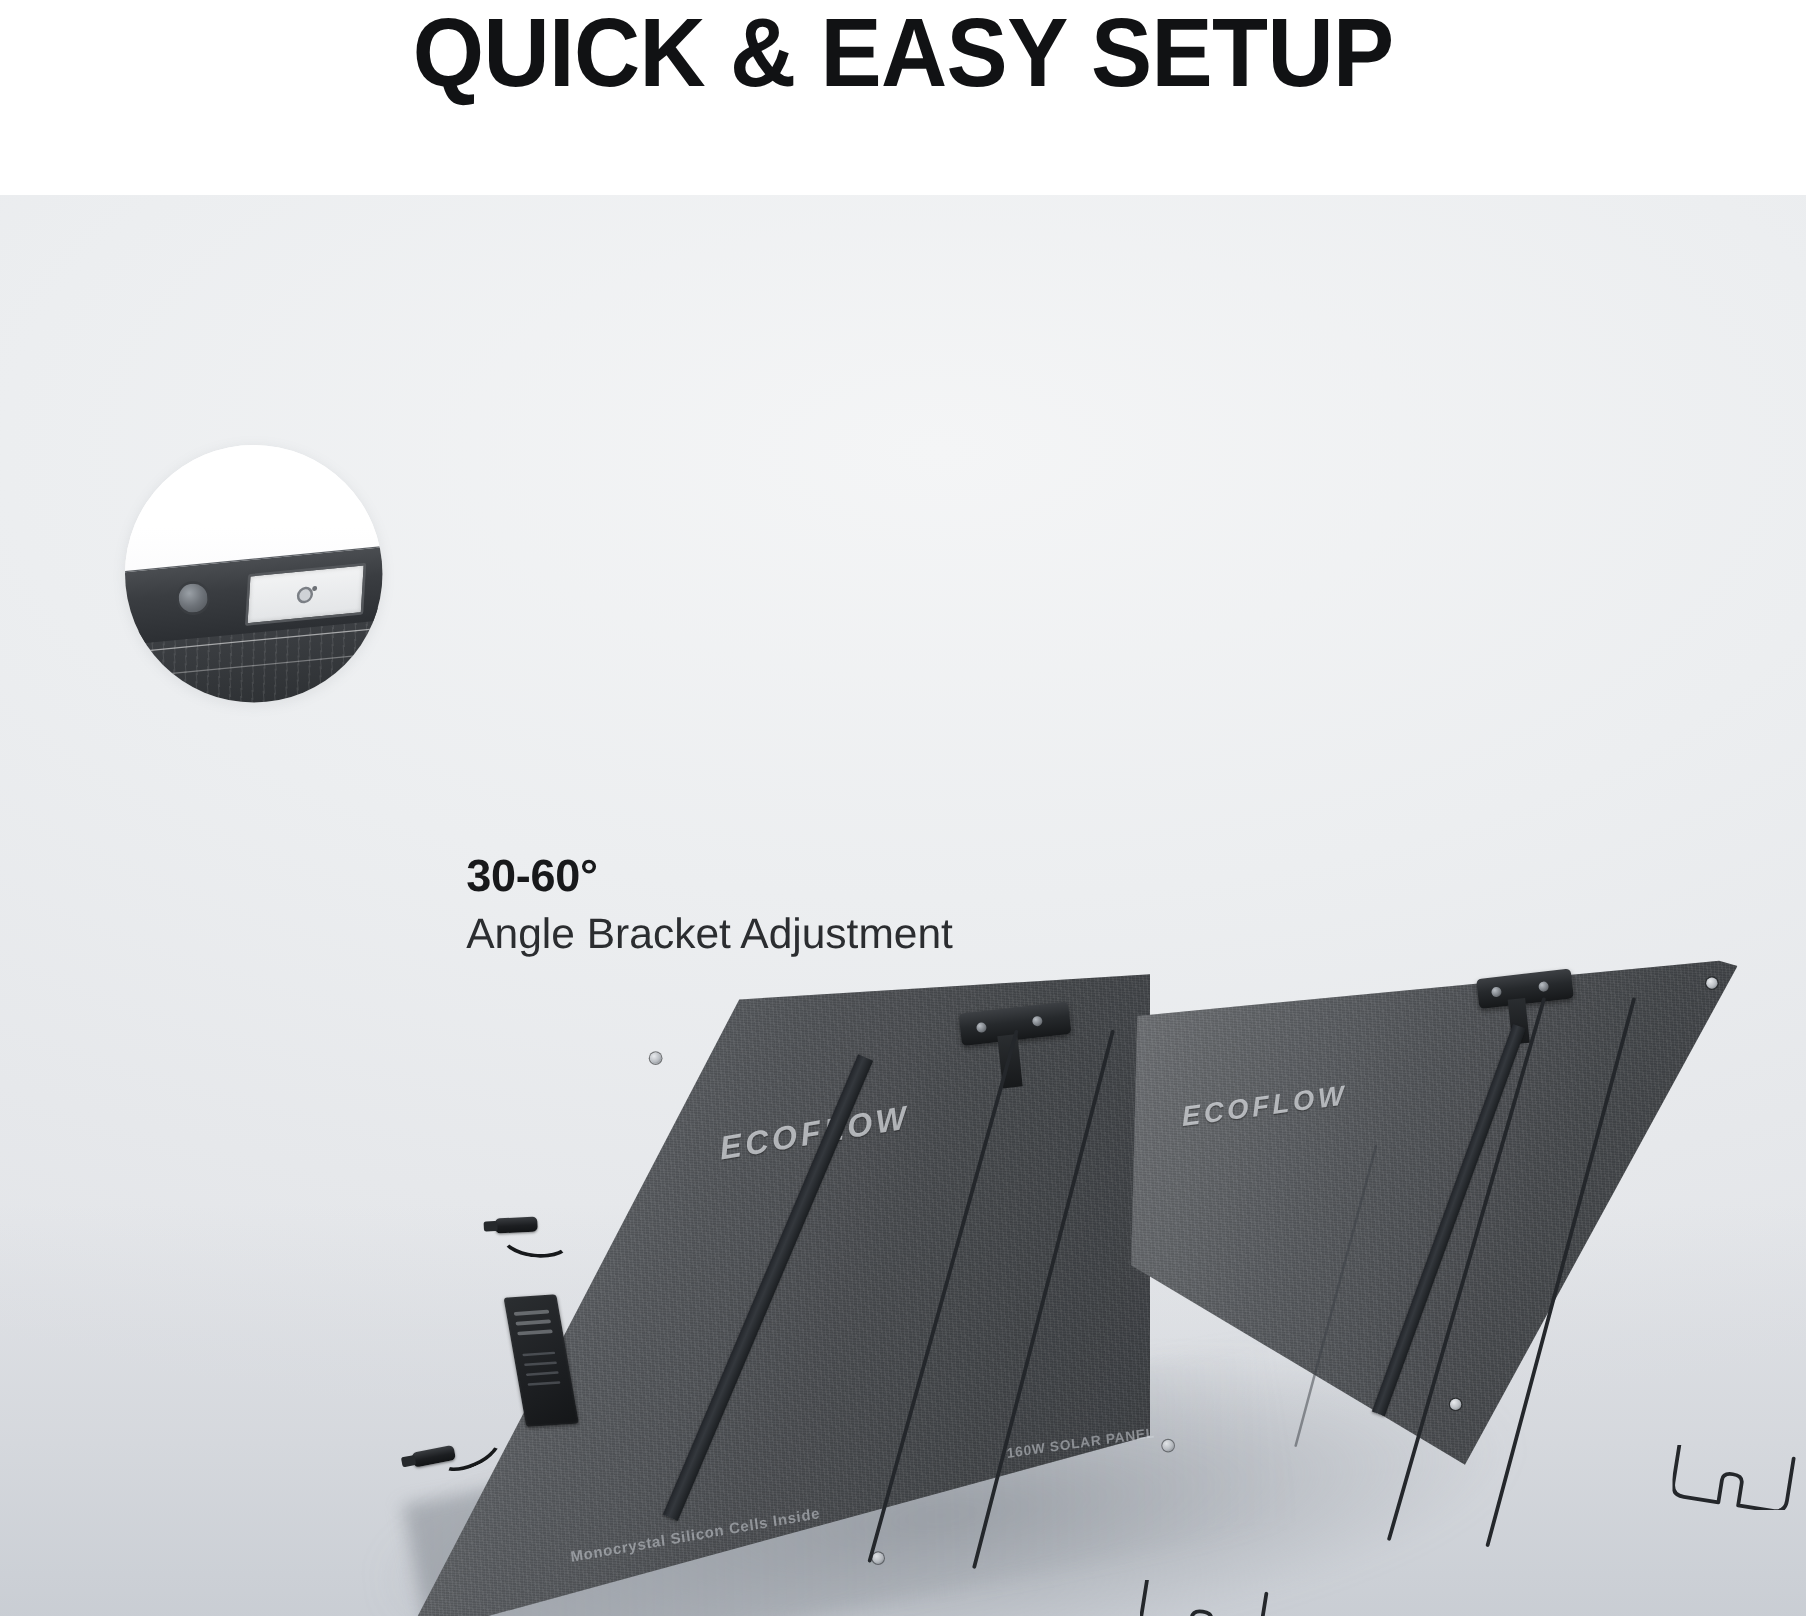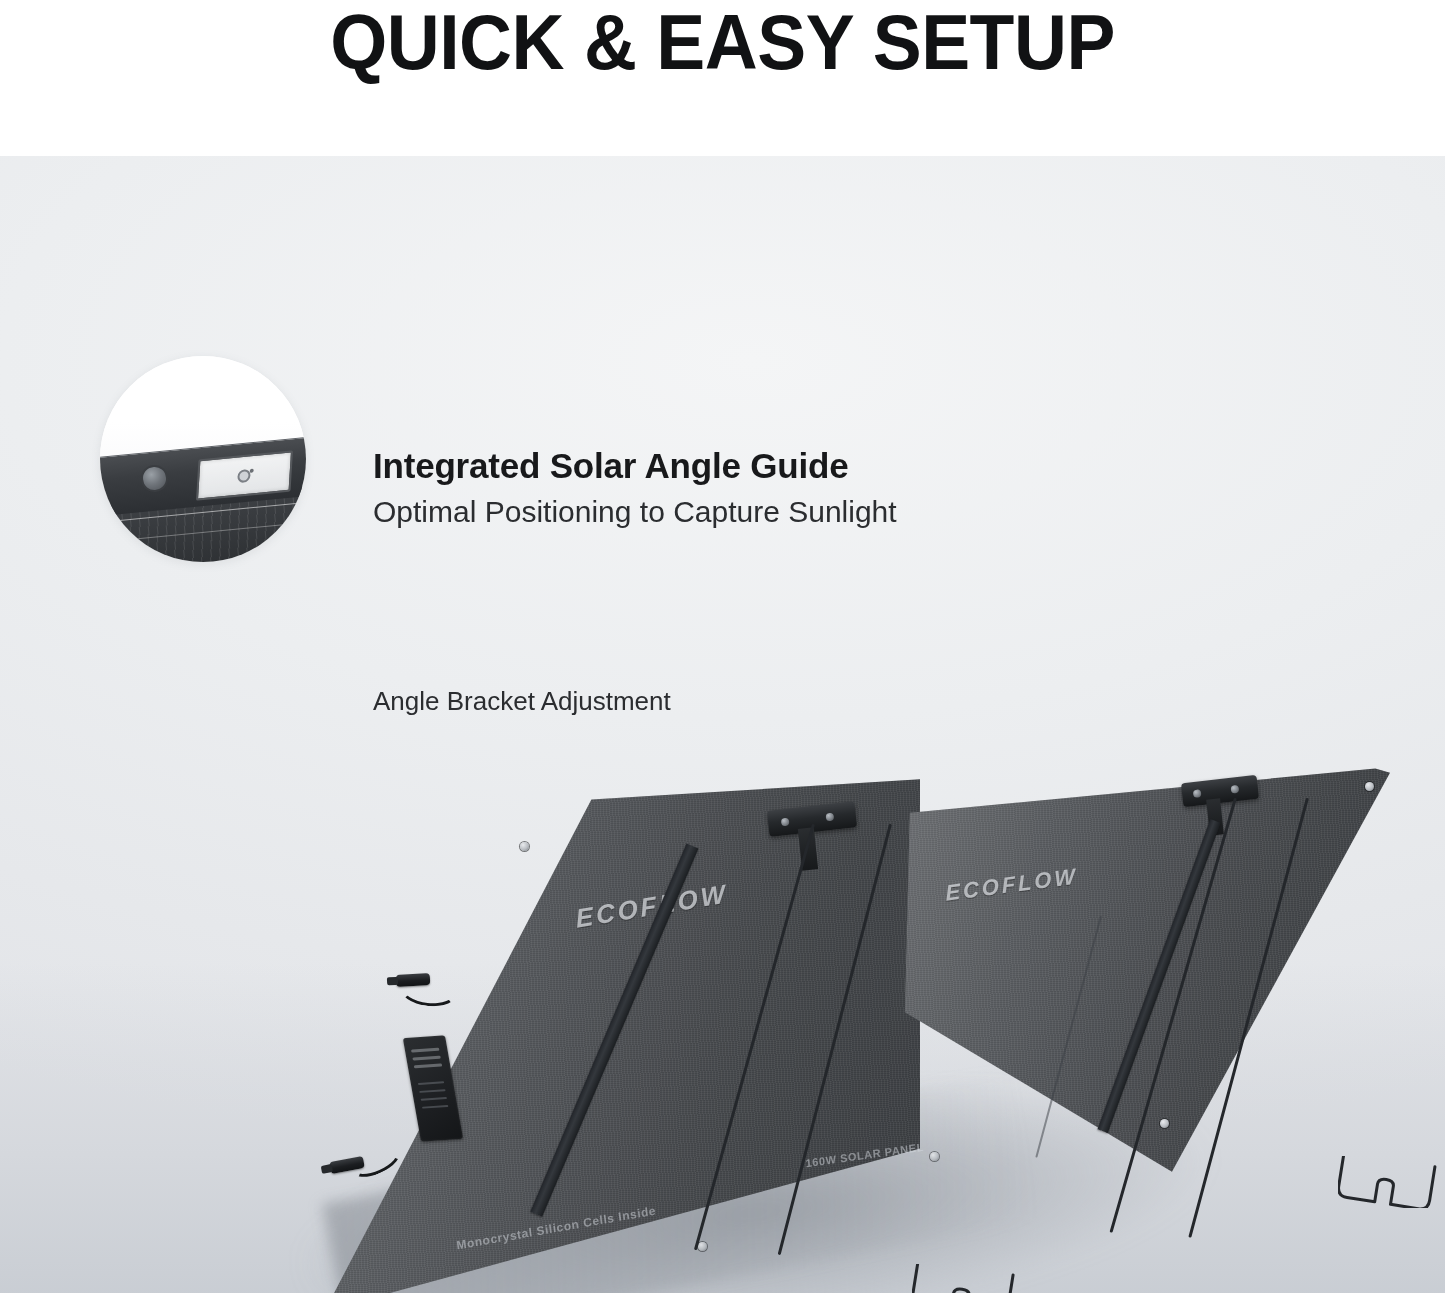--- a/index.html
+++ b/index.html
@@ -109,21 +109,21 @@
     font-weight:normal;
     color:#2b2d30;
     white-space:nowrap;
   }
   #feature-1{left:373px;top:288px;}
   #feature-1 .feat-title{font-size:35px;line-height:44px;}
   #feature-1 .feat-sub{font-size:30px;line-height:40px;margin-top:4px;}
 
   #feature-2{left:373px;top:522px;}
   #feature-2 .feat-title{font-size:36px;line-height:46px;}
-  #feature-2 .feat-sub{font-size:26px;line-height:40px;margin-top:3px;}
+  #feature-2 .feat-sub{font-size:34px;line-height:40px;margin-top:3px;}
 
   
   .angle-diagram{position:absolute;left:88px;top:455px;width:262px;height:232px;}
   .angle-diagram svg{display:block;}
   .ang-label{
     font-family:"Liberation Sans", sans-serif;
     font-weight:bold;
     font-size:25px;
     fill:#2560c6;
   }
@@ -269,27 +269,24 @@
         <div class="bub-cellline" style="left:6%;top:20%;width:88%;"></div>
         <div class="bub-cellline" style="left:4%;top:44%;width:92%;opacity:.6;"></div>
       </div>
       <div class="bub-bar"></div>
       <div class="bub-knob"></div>
       <div class="bub-window">
         <div class="bub-bubblevl"></div>
       </div>
     </div>
 
-    <div class="feat" id="feature-1">
-      <div class="feat-title">Integrated Solar Angle Guide</div>
-      <div class="feat-sub">Optimal Positioning to Capture Sunlight</div>
-    </div>
 
 
     <div class="feat" id="feature-2">
+      <div class="feat-title">30-60°</div>
       <div class="feat-sub">Angle Bracket Adjustment</div>
     </div>
 
     <div class="panel-wrap">
 
       <div class="ground-shadow"></div>
       <div class="panel-shadow-hard"></div>
 
       <div class="panel-face panel-left">
         <div class="panel-sheen"></div>

